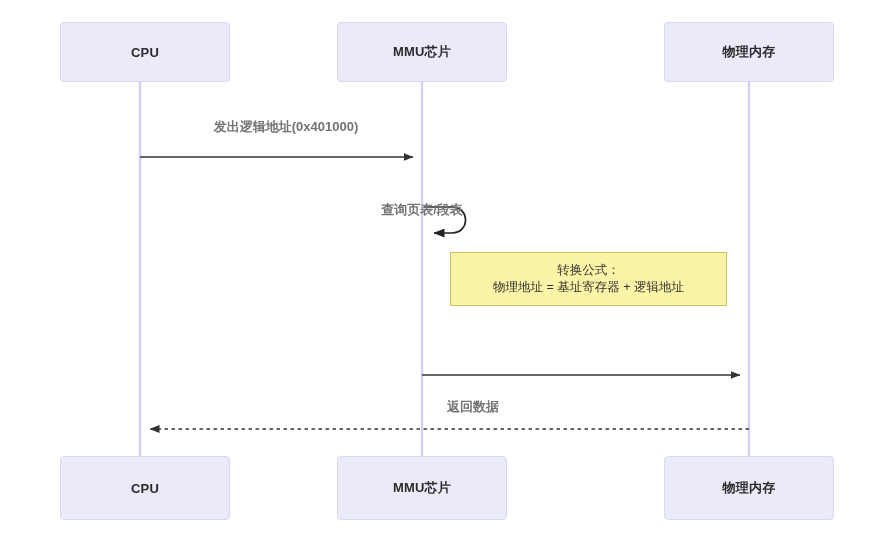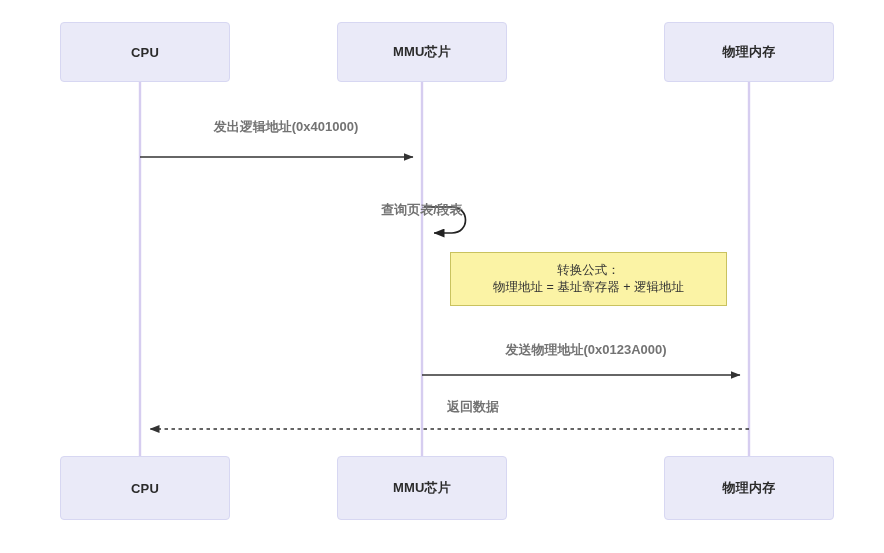--- a/index.html
+++ b/index.html
@@ -125,21 +125,20 @@
     <span class="actor-label">MMU芯片</span>
   </div>
   <div class="actor-box" style="left:664px; top:456px; width:170px; height:64px;">
     <span class="actor-label">物理内存</span>
   </div>
 
   <div class="msg-label" style="left:286px; top:118px;">发出逻辑地址(0x401000)</div>
 
   <div class="msg-label" style="left:422px; top:181px;margin-top:20px;">查询页表/段表</div>
 
-  <div class="msg-label" style="left:586px; top:341px;">发送物理地址(0x0123A000)</div>
 
   <div class="msg-label" style="left:446px; top:398px;margin-left:27px;">返回数据</div>
 
   <div class="note-box" style="left:450px; top:252px; width:277px; height:54px;">
     <div class="note-line">转换公式：</div>
     <div class="note-line">物理地址 = 基址寄存器 + 逻辑地址</div>
   </div>
 
 </div>
 

